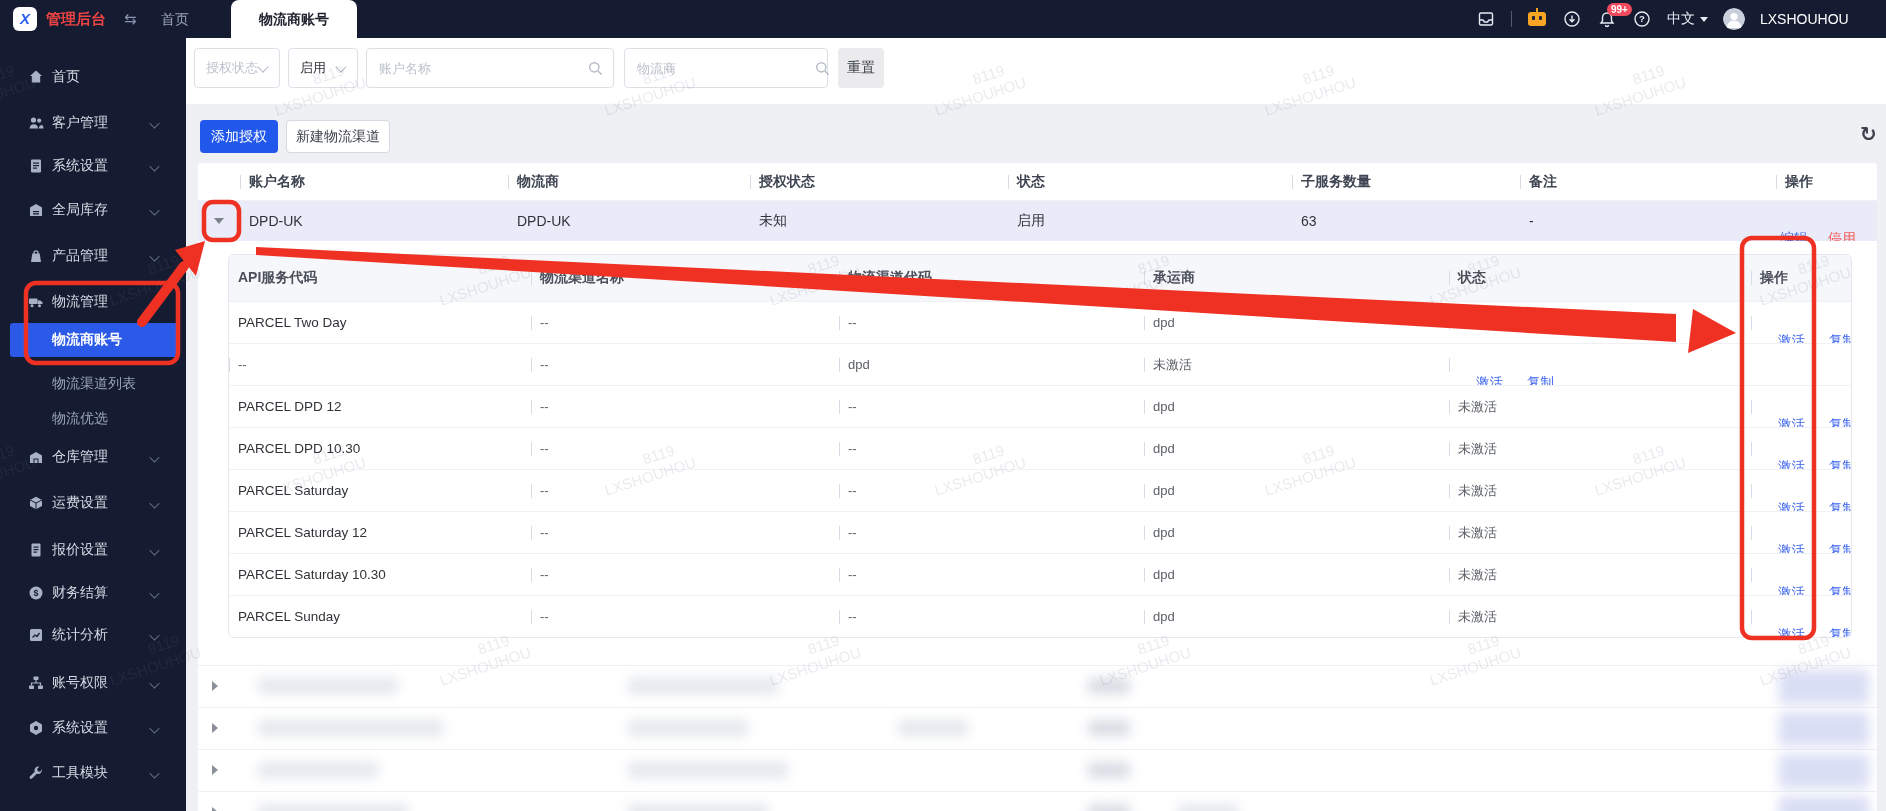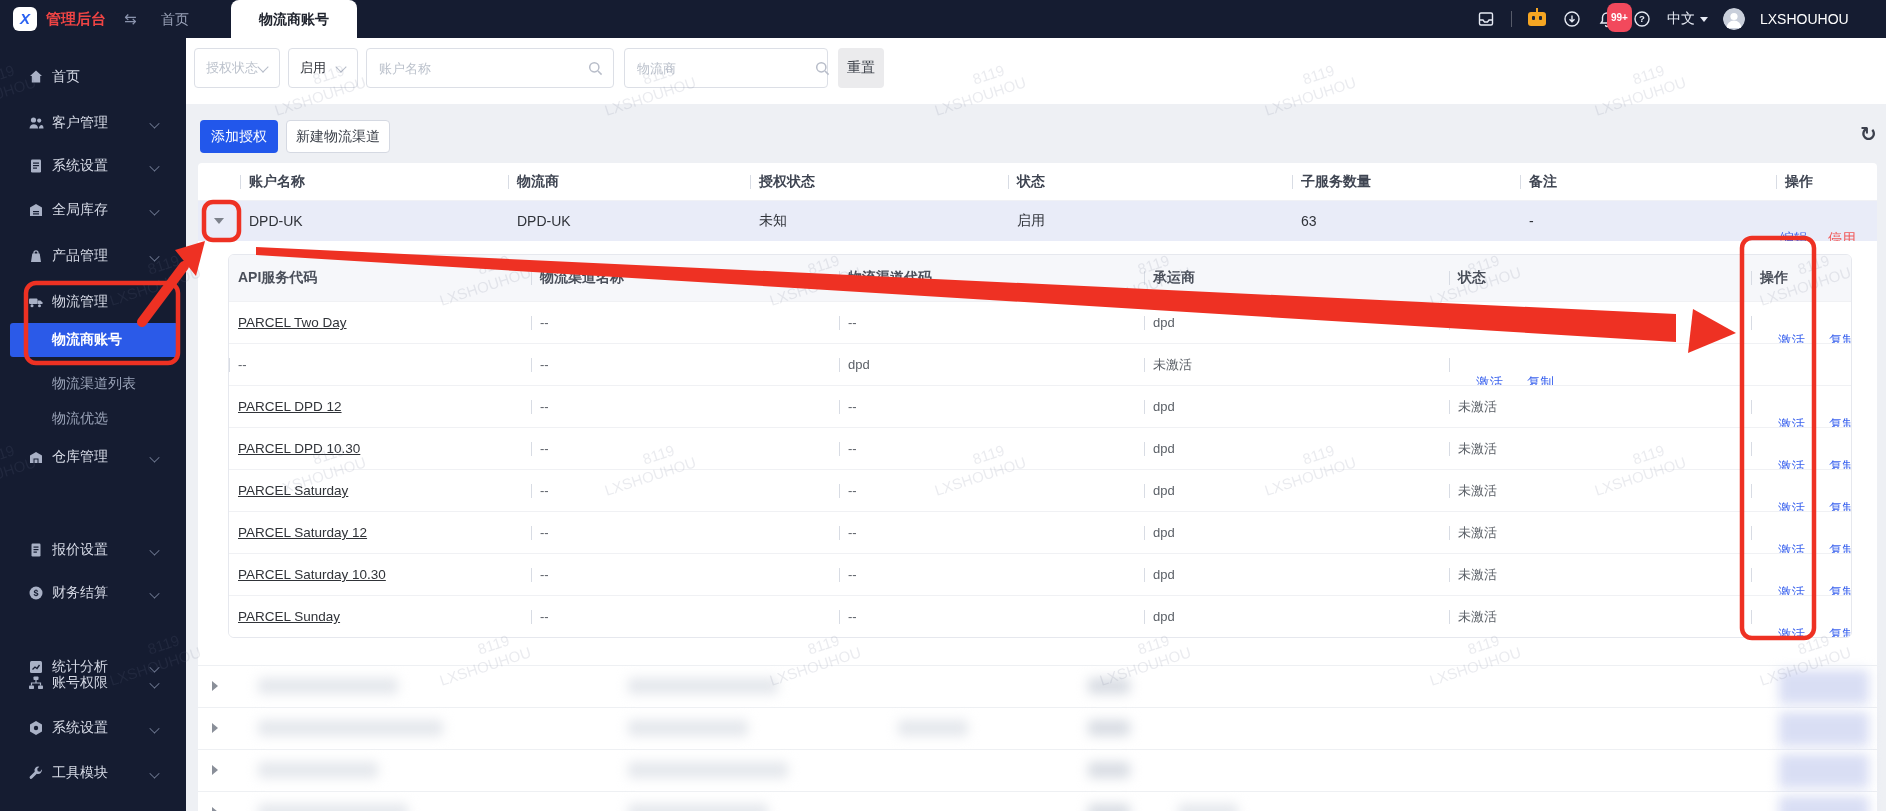--- a/index.html
+++ b/index.html
@@ -15,21 +15,21 @@
   .tab.home{left:150px;width:50px;}
   .tab.active{left:231px;width:126px;background:#fff;color:#20242e;font-weight:700;border-radius:8px 8px 0 0;}
   .top-right{position:absolute;left:1476px;top:0;height:38px;display:flex;align-items:center;gap:15px;color:#e6eaf4;}
   .ticon{width:20px;height:20px;display:flex;align-items:center;justify-content:center;cursor:pointer;position:relative;}
   .tdivider{width:1px;height:16px;background:rgba(255,255,255,.28);}
   .robot{width:18px;height:14px;background:#f6a623;border-radius:3px;position:relative;}
   .robot::before{content:'';position:absolute;left:8px;top:-4px;width:2px;height:4px;background:#f6a623;}
   .robot .eye{position:absolute;top:4px;width:3px;height:4px;background:#1d2437;border-radius:1px;}
   .robot .eye.l{left:4px;} .robot .eye.r{left:11px;}
   .badge{position:absolute;top:-6px;left:10px;background:#f2495c;color:#fff;font-size:10px;line-height:13px;
-      padding:8px 4px;border-radius:8px;font-weight:700;white-space:nowrap;}
+      padding:0 4px;border-radius:8px;font-weight:700;white-space:nowrap;}
   .lang{display:flex;align-items:center;gap:5px;font-size:14px;cursor:pointer;}
   .caret-dn{width:0;height:0;border-left:4px solid transparent;border-right:4px solid transparent;border-top:5px solid #e6eaf4;}
   .avatar{width:22px;height:22px;border-radius:50%;overflow:hidden;}
   .uname{font-size:14px;color:#fff;white-space:nowrap;}
   
   .sidebar{position:absolute;left:0;top:38px;width:186px;height:773px;background:#151c31;z-index:2;}
   .sitem{position:absolute;left:0;width:186px;height:34px;display:flex;align-items:center;cursor:pointer;}
   .sitem .ic{position:absolute;left:28px;width:16px;height:16px;}
   .sitem .lbl{position:absolute;left:52px;font-size:14px;color:#d6dae6;white-space:nowrap;}
   .sitem .chev{position:absolute;left:150px;top:13px;width:8px;height:8px;border-right:1.6px solid #7c86a0;
@@ -69,21 +69,21 @@
   .mhead{height:37px;border-bottom:1px solid #f0f1f5;font-size:14px;color:#3f4552;font-weight:700;}
   .mrow{height:40px;background:#e9ecf8;font-size:14px;color:#30333a;}
   .tri-down{width:0;height:0;border-left:5px solid transparent;border-right:5px solid transparent;
       border-top:6px solid #7d828c;margin-left:7px;cursor:pointer;}
   .link{cursor:pointer;font-size:14px;margin-top:36px;}
   .link.blue{color:#3c64ee;} .link.red{color:#f15858;}
   .expand-area{height:412px;border-bottom:1px solid #eef0f3;box-sizing:border-box;background:#fff;}
   .subcard{margin:13px 25px 0 30px;border:1px solid #e6e8ee;border-radius:6px;overflow:hidden;}
   .shead{height:46px;background:#f6f7fa;font-size:14px;color:#4a4f5a;font-weight:700;}
   .srow{height:41px;background:#fff;border-top:1px solid #f0f1f4;font-size:13px;}
-  .srow .c-code{color:#303338;font-size:13.5px;text-decoration:underline;}
+  .srow .c-code{color:#303338;font-size:13.5px;}
   .srow .c-dim{color:#5c6168;}
   .sactions{gap:24px;}
   .sactions .link{font-size:13.5px;}
   
   .crow{height:42px;border-bottom:1px solid #eef0f3;background:#fff;position:relative;box-sizing:border-box;}
   .tri-right{position:absolute;left:14px;top:15px;width:0;height:0;border-top:5px solid transparent;
       border-bottom:5px solid transparent;border-left:6px solid #8a8f99;cursor:pointer;}
   .blob{position:absolute;top:12px;height:16px;background:#e4e7ec;filter:blur(6px);border-radius:3px;}
   .blob.dk{background:#d8dce3;}
   .blob.lav{background:#d9def4;top:4px;height:34px;}
@@ -215,39 +215,47 @@
     </div>
     <div class="sitem" style="top: 402px;">
       <span class="ic"><svg width="16" height="16" viewBox="0 0 16 16">
           <path d="M2 14V6.5L8 3l6 3.5V14z" fill="#a9b1c6"></path>
           <rect x="5.5" y="9.5" width="5" height="4.5" fill="#151c31"></rect>
           <rect x="6.5" y="10.5" width="3" height="3.5" fill="#a9b1c6"></rect>
         </svg></span>
       <span class="lbl">仓库管理</span>
       <span class="chev"></span>
     </div>
+    <div class="sitem" style="top: 448px;">
+      <span class="ic"><svg width="16" height="16" viewBox="0 0 16 16">
+          <path d="M8 1.8 14 5v6L8 14.2 2 11V5z" fill="#a9b1c6"></path>
+          <path d="M8 8l6-3M8 8 2 5M8 8v6" stroke="#151c31" stroke-width="1"></path>
+        </svg></span>
+      <span class="lbl">运费设置</span>
+      <span class="chev"></span>
+    </div>
     <div class="sitem" style="top: 495px;">
       <span class="ic"><svg width="16" height="16" viewBox="0 0 16 16">
           <rect x="3.5" y="1.5" width="9" height="13" rx="1.2" fill="#a9b1c6"></rect>
           <rect x="5.5" y="4.5" width="5" height="1.2" fill="#151c31"></rect>
           <rect x="5.5" y="7" width="5" height="1.2" fill="#151c31"></rect>
           <rect x="5.5" y="9.5" width="3.4" height="1.2" fill="#151c31"></rect>
         </svg></span>
       <span class="lbl">报价设置</span>
       <span class="chev"></span>
     </div>
     <div class="sitem" style="top: 538px;">
       <span class="ic"><svg width="16" height="16" viewBox="0 0 16 16">
           <circle cx="8" cy="8" r="6.5" fill="#a9b1c6"></circle>
           <text x="8" y="11.2" font-size="9" text-anchor="middle" fill="#151c31" font-weight="bold">$</text>
         </svg></span>
       <span class="lbl">财务结算</span>
       <span class="chev"></span>
     </div>
-    <div class="sitem" style="top: 612px;">
+    <div class="sitem" style="top: 580px;">
       <span class="ic"><svg width="16" height="16" viewBox="0 0 16 16">
           <rect x="2" y="2" width="12" height="12" rx="1.5" fill="#a9b1c6"></rect>
           <path d="M4.5 10.5 7 8l2 1.5L11.5 6" fill="none" stroke="#151c31" stroke-width="1.3"></path>
         </svg></span>
       <span class="lbl">统计分析</span>
       <span class="chev"></span>
     </div>
     <div class="sitem" style="top: 628px;">
       <span class="ic"><svg width="16" height="16" viewBox="0 0 16 16">
           <rect x="5.5" y="1.5" width="5" height="3.5" rx=".8" fill="#a9b1c6"></rect>

